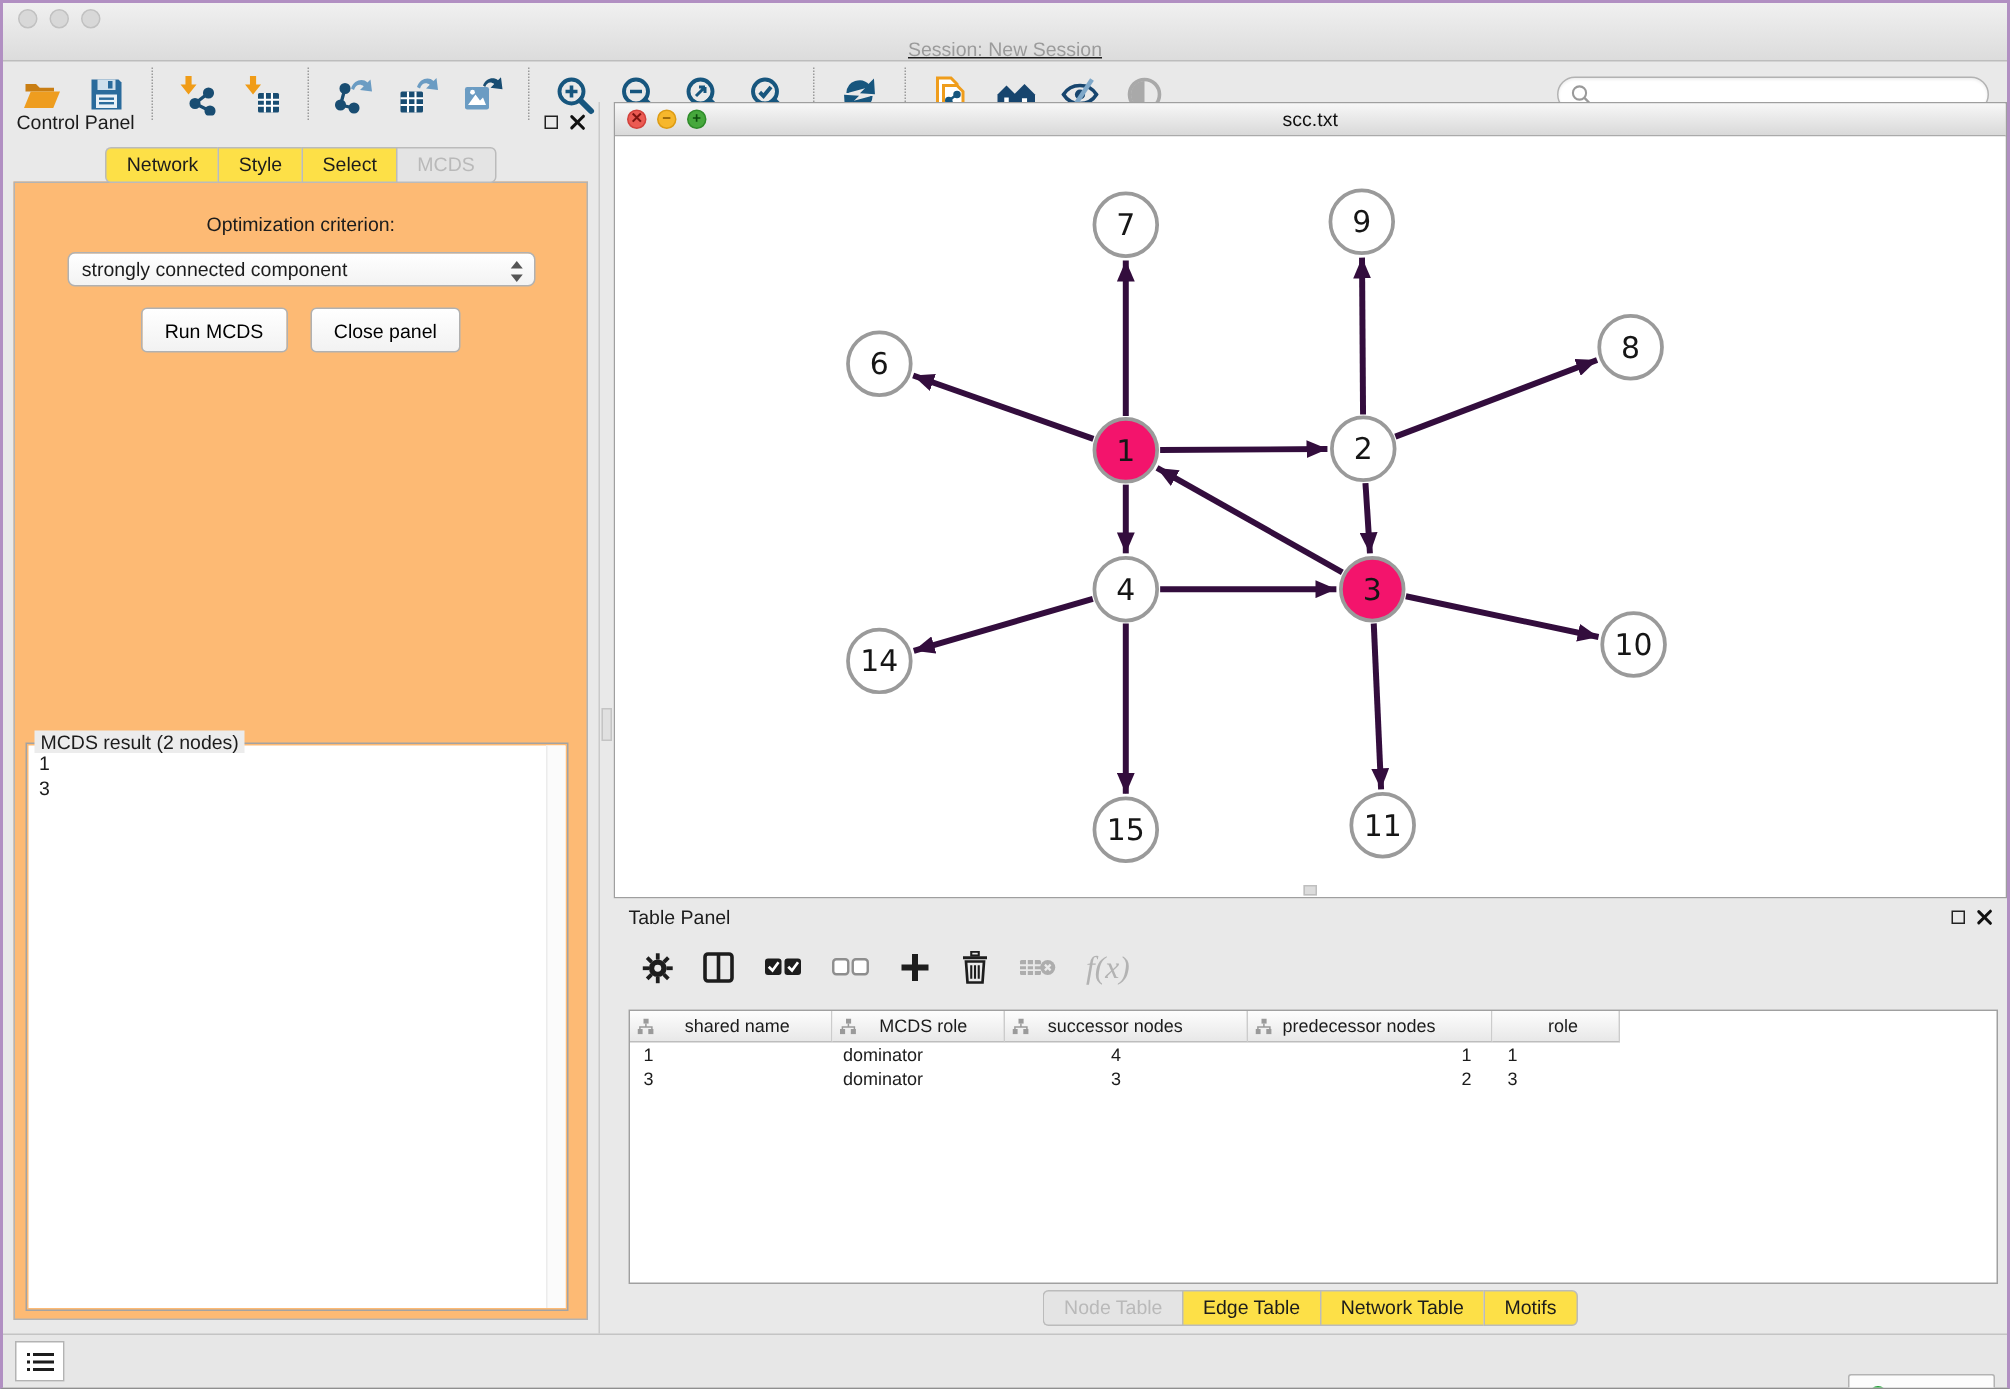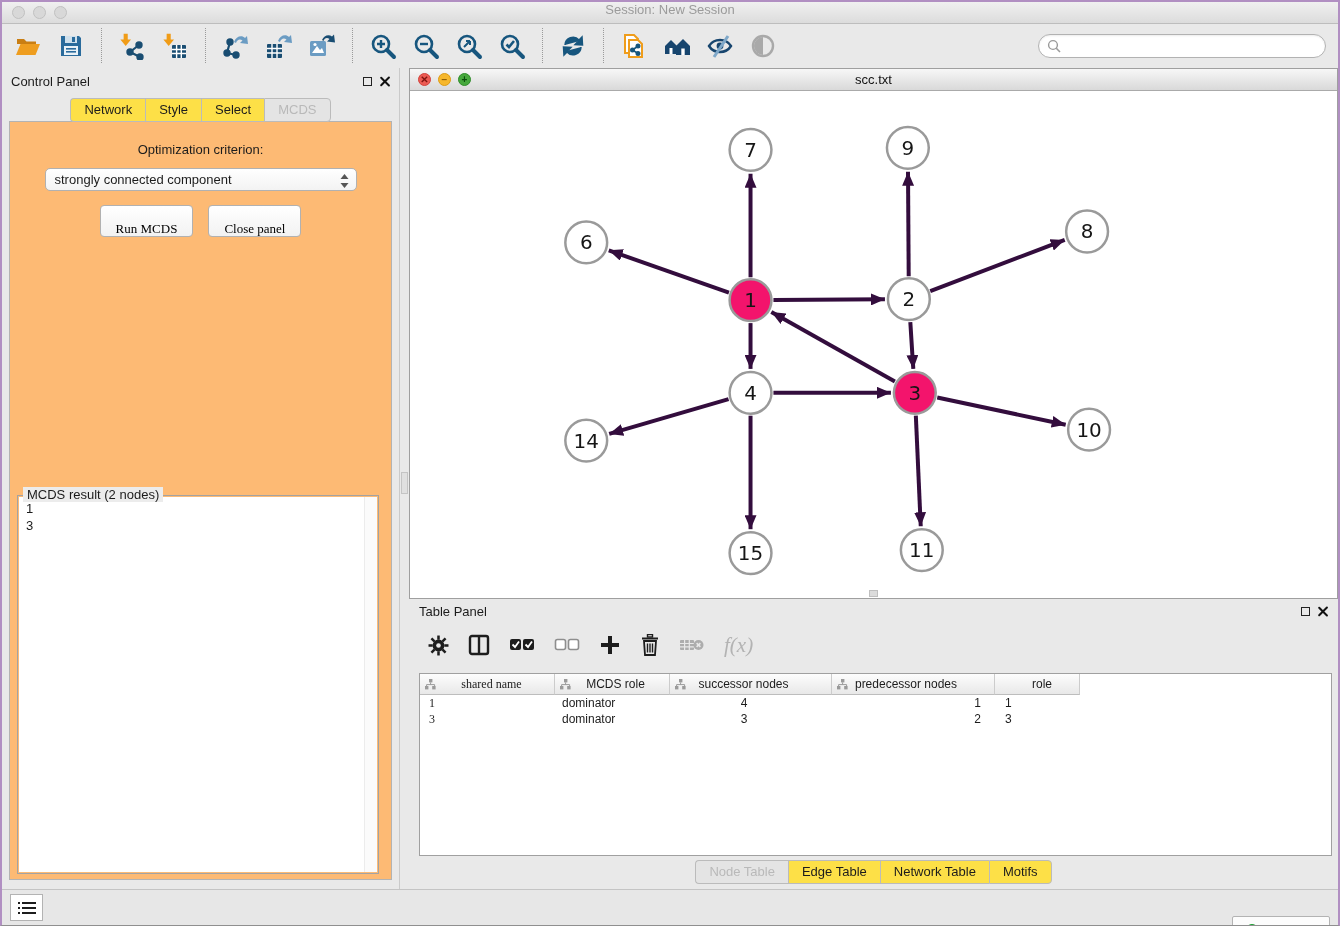--- a/index.html
+++ b/index.html
@@ -1,21 +1,21 @@
 <!DOCTYPE html>
 <html><head>
 <meta charset="utf-8">
 <style>
   * { margin:0; padding:0; box-sizing:border-box; }
   html,body { width:1340px; height:926px; }
   body { font-family:"Liberation Sans", sans-serif; background:#e9e9e9; color:#1c1c1c; }
   #app { position:relative; width:1340px; height:926px; background:#e9e9e9; border:2px solid #b18fc2; border-bottom:1px solid #8f8f8f; overflow:hidden; }
 
   
-  .titlebar { height:22px; background:linear-gradient(#f0f0f0,#dcdcdc); border-bottom:1px solid #bdbdbd; position:relative; display:flex; align-items:flex-start; justify-content:center; }
+  .titlebar { height:39px; background:linear-gradient(#f0f0f0,#dcdcdc); border-bottom:1px solid #bdbdbd; position:relative; display:flex; align-items:flex-end; justify-content:center;text-decoration:underline; }
   .lights { position:absolute; left:10px; top:4px; display:flex; gap:8px; }
   .light { width:13px; height:13px; border-radius:50%; background:#d8d8d8; border:1px solid #c1c1c1; }
   .title-text { font-size:13px; color:#9b9b9b; }
 
   
   .toolbar { height:43px; display:flex; align-items:center; padding:0 12px; gap:15px; }
   .tb-sep { align-self:stretch; margin:4px 1px; border-left:1px dotted #9a9a9a; }
   .tb-icon { width:28px; height:28px; display:flex; align-items:center; justify-content:center; cursor:pointer; }
   .tb-icon svg { width:28px; height:28px; }
   .search { margin-left:auto; width:288px; height:24px; border:1px solid #b2b2b2; border-radius:13px; background:#fff; display:flex; align-items:center; padding:0 8px; gap:5px; box-shadow:inset 0 1px 2px rgba(0,0,0,.08); }
@@ -36,21 +36,21 @@
   .cp-tabs { display:flex; justify-content:center; position:relative; z-index:2; margin-top:3px; }
   .seg { font-size:13px; padding:3px 13px 4px; background:#fde047; border:1px solid #bbb; border-right:none; cursor:pointer; }
   .seg:first-child { border-radius:4px 0 0 4px; }
   .seg:last-child { border-right:1px solid #bbb; border-radius:0 4px 4px 0; }
   .seg.pressed { background:#e4e4e4; color:#b9b9b9; }
   .cp-body { position:absolute; left:7px; right:7px; top:53px; bottom:12px; border:1px solid #b3b3b3; background:#fdba74; }
   .opt-label { margin-top:20px; text-align:center; font-size:13px; }
   .mac-select { margin:11px auto 0; width:312px; height:23px; border:1px solid #b1b1b1; border-radius:5px; background:linear-gradient(#fff,#f3f3f3); display:flex; align-items:center; padding:0 22px 0 9px; font-size:13px; position:relative; cursor:pointer; }
   .mac-select svg { position:absolute; right:6px; top:4px; }
   .btn-row { display:flex; justify-content:center; gap:15px; margin-top:14px; }
-  .btn { height:18px; padding:15px 15px; border:1px solid #b1b1b1; border-radius:4px; background:linear-gradient(#fff,#f2f2f2); font-size:13px; font-family:Liberation Serif, serif; cursor:pointer; }
+  .btn { height:30px; padding:0 15px; border:1px solid #b1b1b1; border-radius:4px; background:linear-gradient(#fff,#f2f2f2); font-size:13px; font-family:Liberation Sans, sans-serif; cursor:pointer; }
   .result-group { position:absolute; left:7px; right:12px; top:373px; bottom:5px; border:1px solid #a3a3a3; }
   .result-label { position:absolute; top:-9px; left:5px; background:#ececec; padding:0 4px; font-size:13px; z-index:1; }
   .result-area { position:absolute; left:1px; right:1px; top:1px; bottom:1px; background:#fff; font-size:13px; line-height:17px; padding:3px 7px; white-space:pre-line; }
   .result-scroll { position:absolute; right:1px; top:1px; bottom:1px; width:13px; background:#fbfbfb; border-left:1px solid #ececec; }
 
   
   .v-splitter { width:10px; flex:none; position:relative; background:#e9e9e9; border-left:1px solid #cacaca; }
   .v-grip { position:absolute; top:404px; left:1px; width:7px; height:22px; background:#e0e0e0; border:1px solid #c4c4c4; }
 
   
@@ -74,21 +74,21 @@
   .tp-header { height:25px; display:flex; align-items:center; padding:0 10px; font-size:13px; }
   .tp-toolbar { display:flex; align-items:center; gap:19px; padding:6px 0 6px 19px; height:42px; }
   .tp-tool { display:flex; align-items:center; justify-content:center; cursor:pointer; }
   .fx { font-family:"Liberation Serif", serif; font-style:italic; font-size:21px; color:#b3b3b3; }
   .tp-table { position:absolute; left:10px; right:6px; top:74px; bottom:36px; background:#fff; border:1px solid #a0a0a0; overflow:hidden; font-size:12px; }
   .thead { display:flex; }
   .th { height:21px; background:linear-gradient(#fdfdfd,#e8e8e8); border-right:1px solid #ccc; border-bottom:1px solid #bdbdbd; display:flex; align-items:center; justify-content:center; gap:5px; position:relative; flex:none; }
   .th .tree { position:absolute; left:5px; top:5px; }
   .trow { display:flex; height:16px; align-items:center; }
   .td { flex:none; overflow:hidden; white-space:nowrap; }
-  .c0 { width:135px; padding-left:9px;font-family:Liberation Serif, serif; }
+  .c0 { width:135px; padding-left:9px; }
   .c1 { width:115px; padding-left:7px; }
   .c2 { width:162px; text-align:center; padding-right:14px; }
   .c3 { width:163px; text-align:right; padding-right:14px; }
   .c4 { width:85px; padding-left:10px; }
   .tp-tabs { position:absolute; left:0; right:0; bottom:8px; display:flex; justify-content:center; }
 
   
   .status { position:absolute; left:0; right:0; bottom:0; height:36px; border-top:1px solid #c4c4c4; background:#e7e7e7; display:flex; align-items:center; padding:0 8px; }
   .list-btn { width:33px; height:27px; background:#fff; border:1px solid #b3b3b3; display:flex; align-items:center; justify-content:center; cursor:pointer; }
   .memory-btn { margin-left:auto; height:27px; border:1px solid #b3b3b3; background:#fcfcfc; border-radius:2px; display:flex; align-items:center; gap:7px; padding:0 13px; font-size:14px; cursor:pointer;margin-top:44px; }

